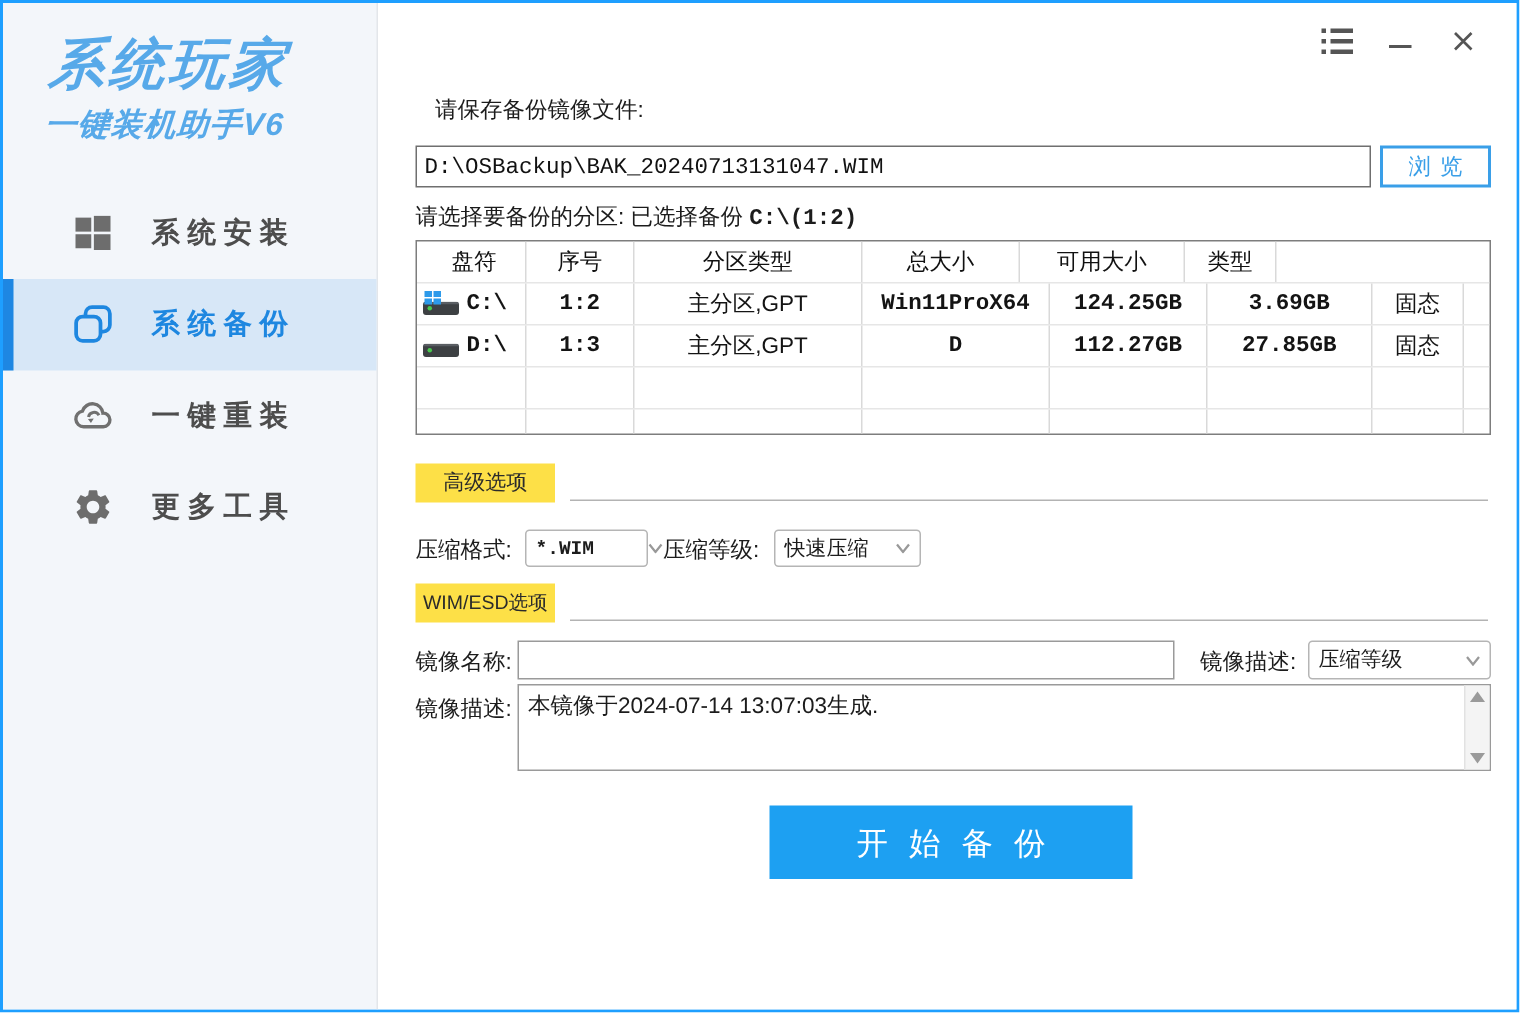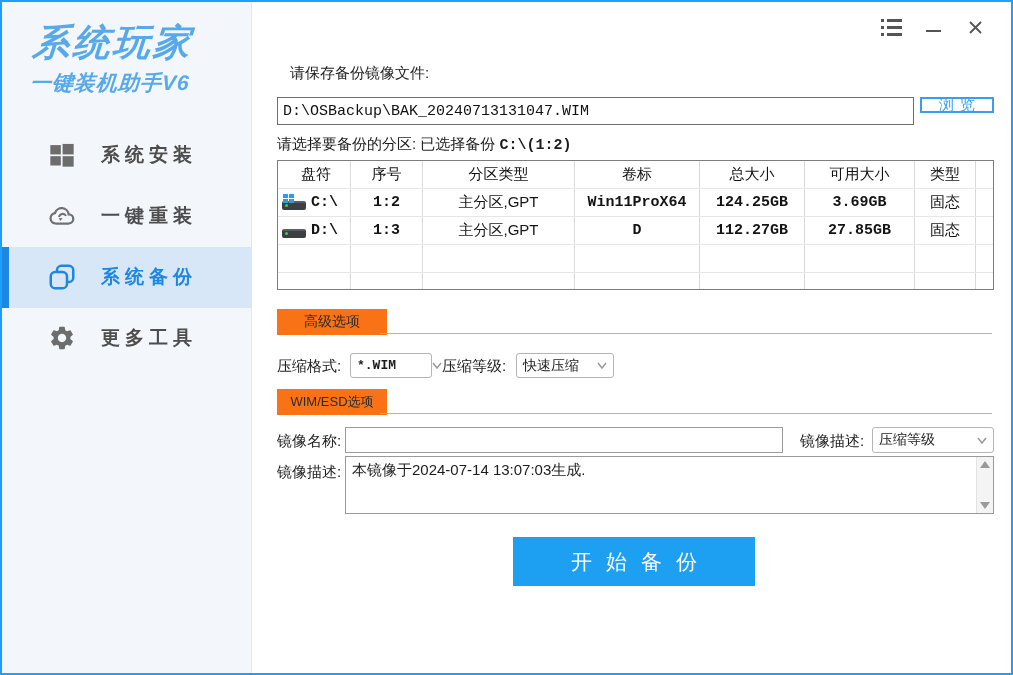--- a/index.html
+++ b/index.html
@@ -56,21 +56,21 @@
 
   .field-label { position: absolute; font-size: 15px; color: #1c1c1c; }
 
   .path-input {
     position: absolute; left: 25px; top: 95px; width: 637px; height: 28px;
     border: 1px solid #6f6f6f; background: #fff;
     font-family: "Liberation Mono", monospace; font-size: 15px; color: #111;
     padding: 0 5px; outline: none;
   }
   .browse-btn {
-    position: absolute; left: 668px; top: 95px; width: 74px; height: 16px;
+    position: absolute; left: 668px; top: 95px; width: 74px; height: 28px;
     background: #fff; border: 2px solid #3a9fe8; color: #3a9fe8;
     font-size: 15px; letter-spacing: 6px; padding-left: 6px;
     display: flex; align-items: center; justify-content: center; cursor: pointer; font-family: Liberation Serif, serif;
   }
 
   .mono { font-family: "Liberation Mono", monospace; font-weight: bold; }
 
   
   .part-table {
     position: absolute; left: 25px; top: 158px; width: 717px; height: 130px;
@@ -95,22 +95,22 @@
 
   .drive-ico { position: relative; width: 26px; height: 18px; margin-right: 3px; flex: 0 0 26px; }
   .drive-body { position: absolute; left: 0; bottom: 2px; width: 24px; height: 9px; background: #3d4043; border-radius: 2px; border-top: 2px solid #5a5e63; }
   .drive-led { position: absolute; left: 3px; bottom: 5px; width: 3px; height: 3px; background: #49c94d; border-radius: 50%; }
   .win-flag { position: absolute; left: 1px; top: 0; width: 11px; height: 9px;
     display: grid; grid-template-columns: 1fr 1fr; grid-template-rows: 1fr 1fr; gap: 1px; }
   .win-flag span { background: #2d9aea; }
 
   
   .sec-btn {
-    position: absolute; left: 25px; width: 110px; height: 26px;
-    background: #f97316; color: #2b2b2b; font-size: 14px;
+    position: absolute; left: 25px; width: 93px; height: 26px;
+    background: #fde047; color: #2b2b2b; font-size: 14px;
     display: flex; align-items: center; justify-content: center; cursor: pointer;
   }
   .sec-line { position: absolute; height: 1px; background: #b3b3b3; left: 128px; width: 612px; }
 
   .combo {
     position: absolute; height: 25px; background: #fff;
     border: 1px solid #b5b5b5; border-radius: 3px;
     display: flex; align-items: center; justify-content: space-between;
     padding: 0 6px; font-size: 14px; color: #1c1c1c; cursor: pointer;
   }
@@ -160,39 +160,39 @@
           <svg width="28" height="28" viewBox="0 0 24 24">
             <rect x="2" y="3.5" width="9" height="8" fill="#6d6d6d"></rect>
             <rect x="12.5" y="2.5" width="9.5" height="9" fill="#6d6d6d"></rect>
             <rect x="2" y="13" width="9" height="8" fill="#6d6d6d"></rect>
             <rect x="12.5" y="13" width="9.5" height="9" fill="#6d6d6d"></rect>
           </svg>
         </span>
         <span class="nav-label">系统安装</span>
       </div>
 
+      <div class="nav-item active">
+        <span class="nav-icon">
+          <svg width="30" height="30" viewBox="0 0 24 24">
+            <rect x="8" y="3" width="13" height="13" rx="3.5" fill="none" stroke="#1e87e0" stroke-width="2"></rect>
+            <rect x="3" y="8" width="13" height="13" rx="3.5" fill="#d7e7f7" stroke="#1e87e0" stroke-width="2"></rect>
+          </svg>
+        </span>
+        <span class="nav-label">系统备份</span>
+      </div>
+
       <div class="nav-item">
         <span class="nav-icon">
           <svg width="30" height="30" viewBox="0 0 24 24">
             <path d="M7 18 a4.2 4.2 0 0 1 -.6 -8.35 a5.6 5.6 0 0 1 10.9 1.1 a3.6 3.6 0 0 1 0.2 7.25 z" fill="none" stroke="#707070" stroke-width="1.8"></path>
             <path d="M9.6 12.8 a3 3 0 0 1 5.6 -0.9" fill="none" stroke="#707070" stroke-width="1.6"></path>
             <path d="M12.4 13.6 l-1.5 2.4 l-1.6 -2.2 z" fill="#707070"></path>
           </svg>
         </span>
         <span class="nav-label">一键重装</span>
-      </div>
-
-      <div class="nav-item active">
-        <span class="nav-icon">
-          <svg width="30" height="30" viewBox="0 0 24 24">
-            <rect x="8" y="3" width="13" height="13" rx="3.5" fill="none" stroke="#1e87e0" stroke-width="2"></rect>
-            <rect x="3" y="8" width="13" height="13" rx="3.5" fill="#d7e7f7" stroke="#1e87e0" stroke-width="2"></rect>
-          </svg>
-        </span>
-        <span class="nav-label">系统备份</span>
       </div>
 
       <div class="nav-item">
         <span class="nav-icon">
           <svg width="28" height="28" viewBox="0 0 24 24">
             <path fill="#6d6d6d" d="M19.14,12.94c0.04-0.3,0.06-0.61,0.06-0.94c0-0.32-0.02-0.64-0.07-0.94l2.03-1.58c0.18-0.14,0.23-0.41,0.12-0.61 l-1.92-3.32c-0.12-0.22-0.37-0.29-0.59-0.22l-2.39,0.96c-0.5-0.38-1.03-0.7-1.62-0.94L14.4,2.81c-0.04-0.24-0.24-0.41-0.48-0.41 h-3.84c-0.24,0-0.43,0.17-0.47,0.41L9.25,5.35C8.66,5.59,8.12,5.92,7.63,6.29L5.24,5.33c-0.22-0.08-0.47,0-0.59,0.22L2.74,8.87 C2.62,9.08,2.66,9.34,2.86,9.48l2.03,1.58C4.84,11.36,4.8,11.69,4.8,12s0.02,0.64,0.07,0.94l-2.03,1.58 c-0.18,0.14-0.23,0.41-0.12,0.61l1.92,3.32c0.12,0.22,0.37,0.29,0.59,0.22l2.39-0.96c0.5,0.38,1.03,0.7,1.62,0.94l0.36,2.54 c0.05,0.24,0.24,0.41,0.48,0.41h3.84c0.24,0,0.44-0.17,0.47-0.41l0.36-2.54c0.59-0.24,1.13-0.56,1.62-0.94l2.39,0.96 c0.22,0.08,0.47,0,0.59-0.22l1.92-3.32c0.12-0.22,0.07-0.47-0.12-0.61L19.14,12.94z M12,15.6c-1.98,0-3.6-1.62-3.6-3.6 s1.62-3.6,3.6-3.6s3.6,1.62,3.6,3.6S13.98,15.6,12,15.6z"></path>
           </svg>
         </span>
         <span class="nav-label">更多工具</span>
       </div>
@@ -234,21 +234,20 @@
     <input class="path-input" value="D:\OSBackup\BAK_20240713131047.WIM" style="">
     <div class="browse-btn">浏览</div>
 
     <div class="field-label" style="left:25px; top:133px;"><span>请选择要备份的分区: 已选择备份</span> <span class="mono">C:\(1:2)</span></div>
 
     <div class="part-table">
       <div class="t-row t-head">
         <div class="t-cell c0" style="justify-content:center;">盘符</div>
         <div class="t-cell c1">序号</div>
         <div class="t-cell c2">分区类型</div>
-        <div class="t-cell c3">卷标</div>
         <div class="t-cell c4">总大小</div>
         <div class="t-cell c5">可用大小</div>
         <div class="t-cell c6">类型</div>
         <div class="t-cell c7"></div>
       </div>
 
       <div class="t-row">
         <div class="t-cell c0">
           <span class="drive-ico">
             <span class="drive-body"></span>

